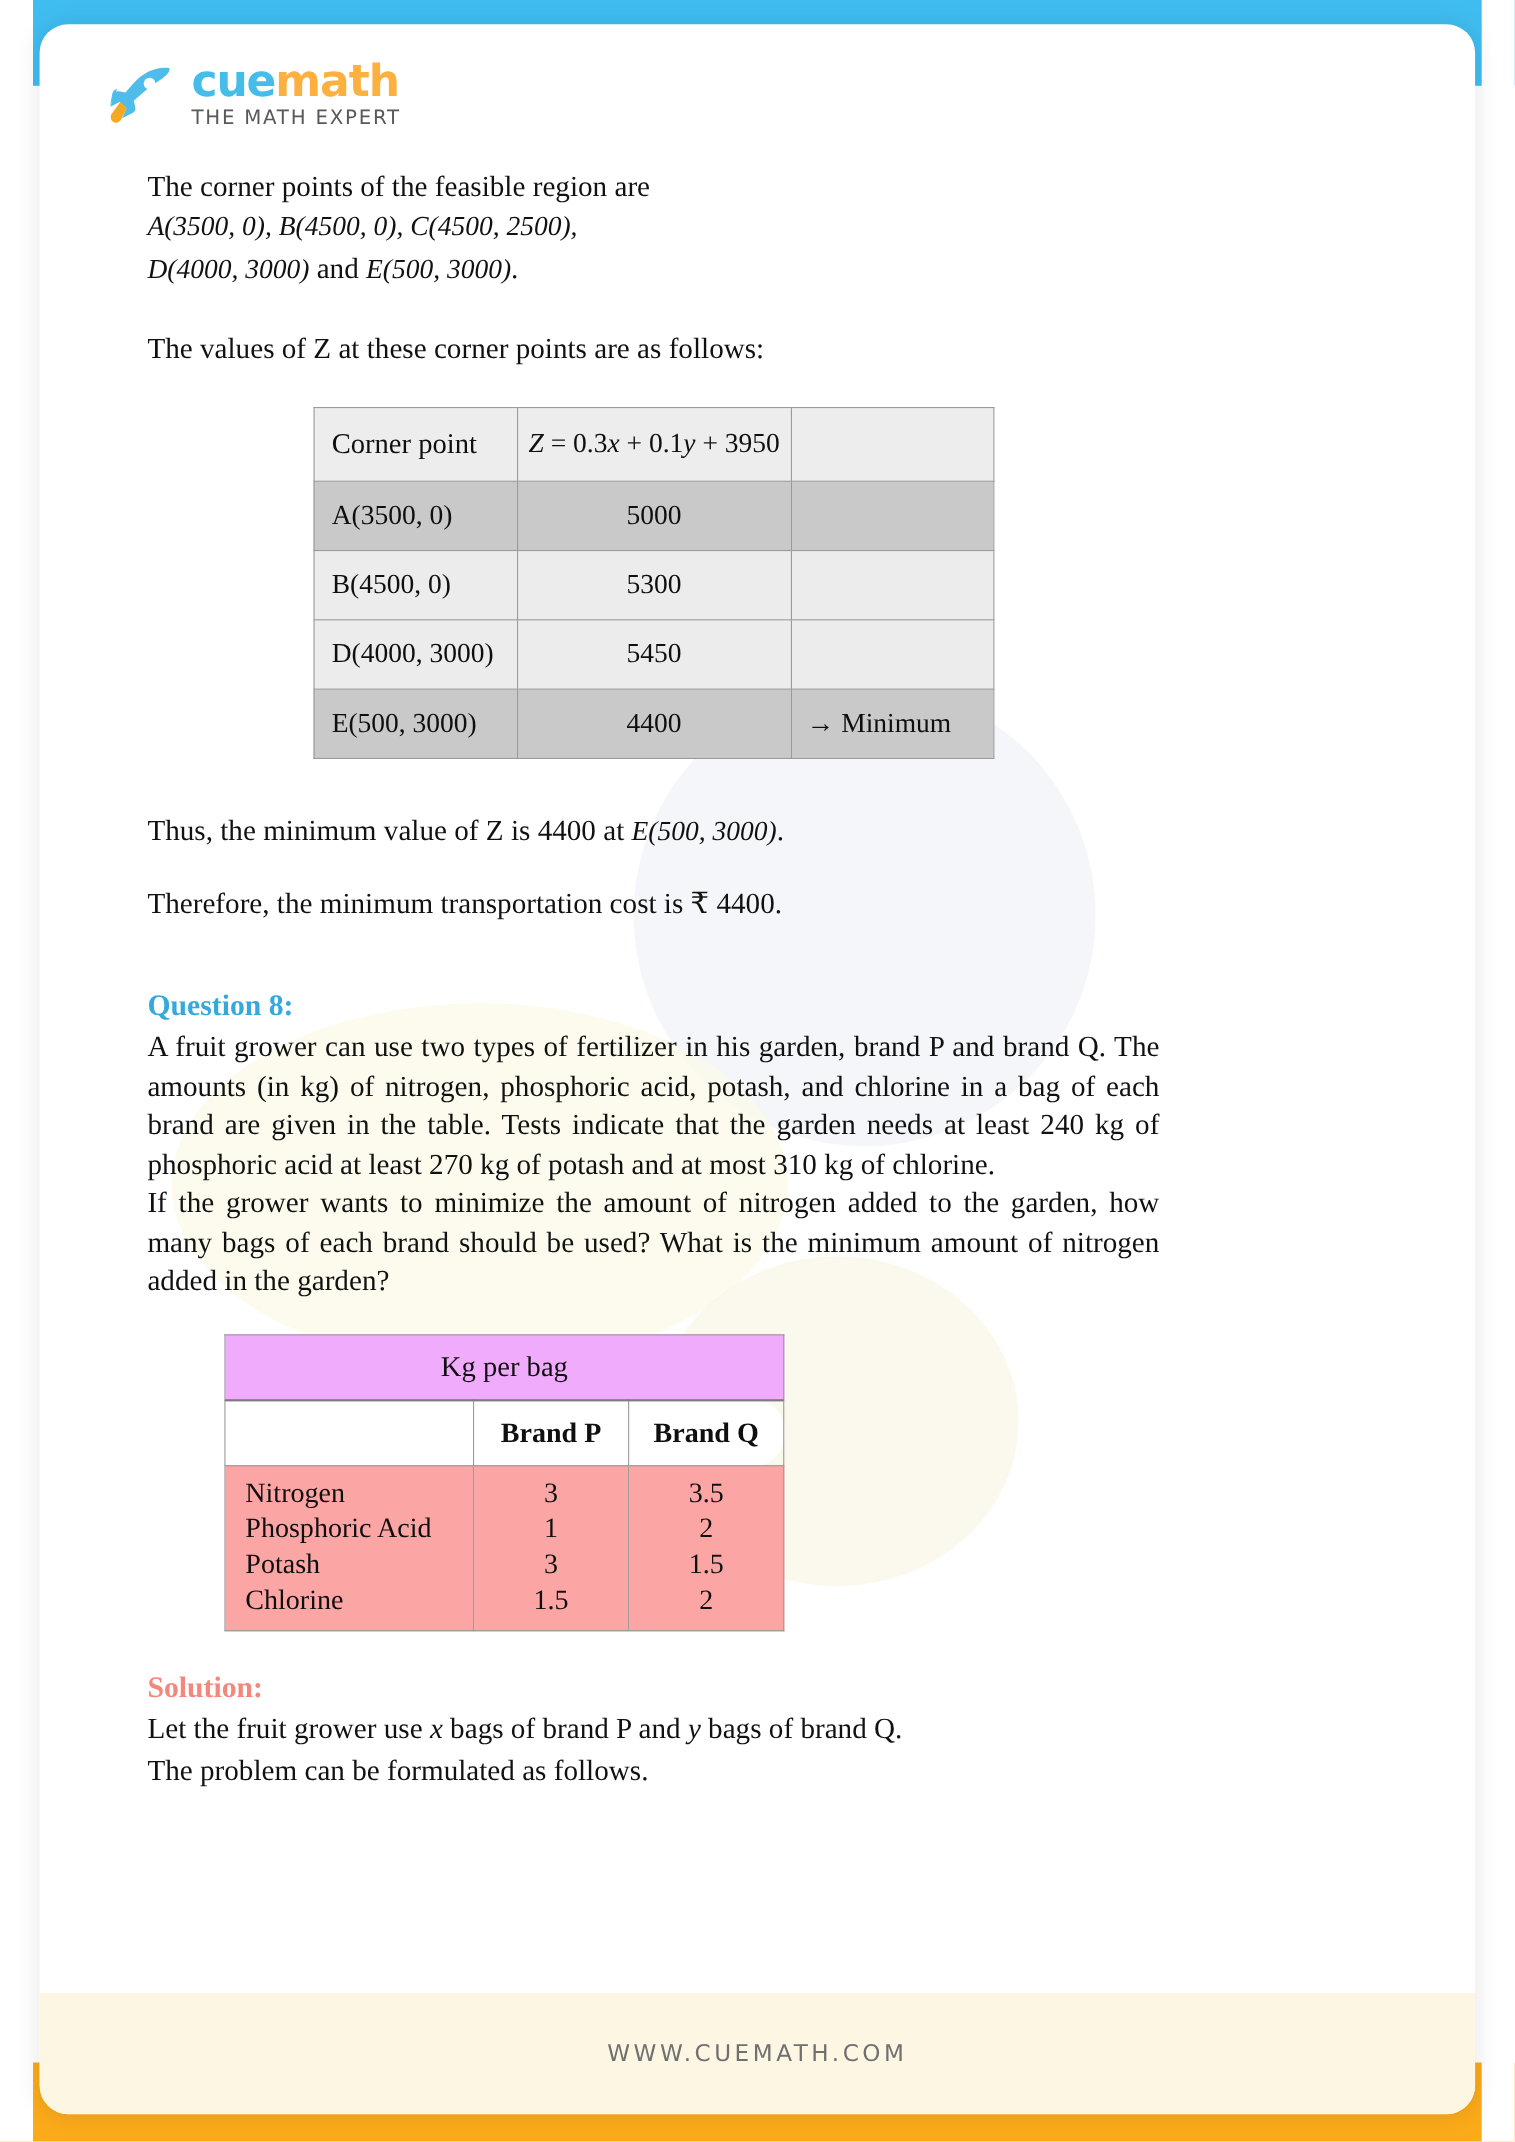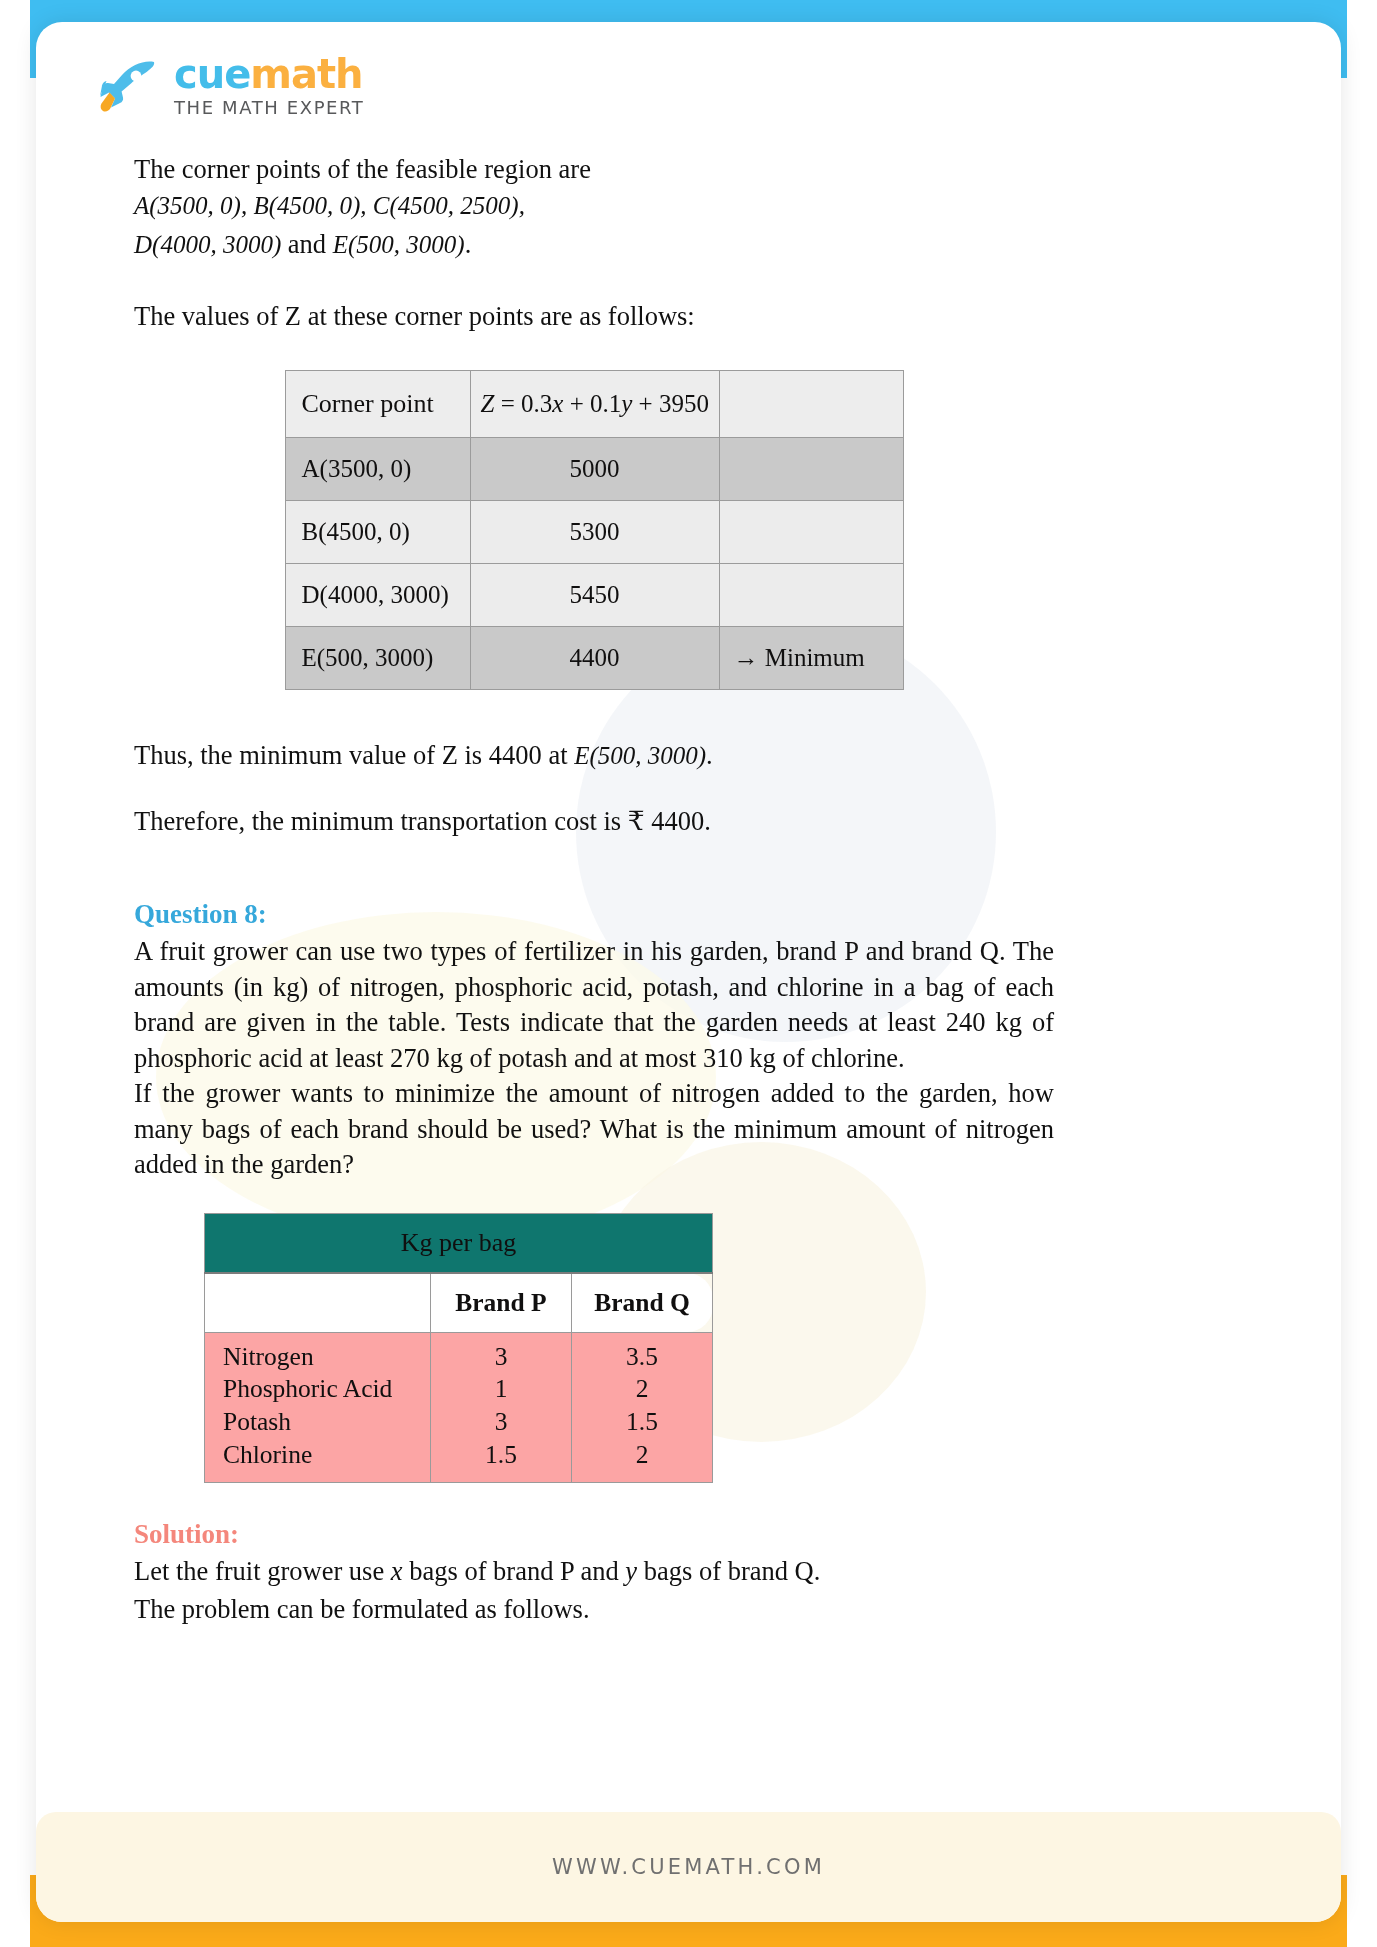--- a/index.html
+++ b/index.html
@@ -165,21 +165,21 @@
   .tbl2 td {
     border: 1px solid #9a9a9a;
     font-size: 25.5px;
     padding: 6px 10px;
     vertical-align: top;
   }
   .tbl2 .k1 { width: 205px; }
   .tbl2 .k2 { width: 120px; text-align: center; }
   .tbl2 .k3 { width: 120px; text-align: center; }
   .tbl2 .hdr-span {
-    background: #0f766e;
+    background: #f0abfc;
     text-align: center;
     height: 46px;
     vertical-align: middle;
     font-size: 26px;
     border-bottom: 2px solid #7c7c7c;
   }
   .tbl2 .brand-cell {
     background: #ffffff;
     text-align: center;
     font-weight: 700;
@@ -214,21 +214,20 @@
   .footer {
     position: absolute;
     left: 0;
     bottom: 0;
     width: 100%;
     height: 110px;
     background: #fdf6e3;
     display: flex;
     align-items: center;
     justify-content: center;
-    border-radius: 20px;
   }
   .footer-text {
     font-family: "DejaVu Sans", sans-serif;
     font-size: 21px;
     letter-spacing: 3.2px;
     color: #707070;
   }
 </style>
 </head>
 <body>

